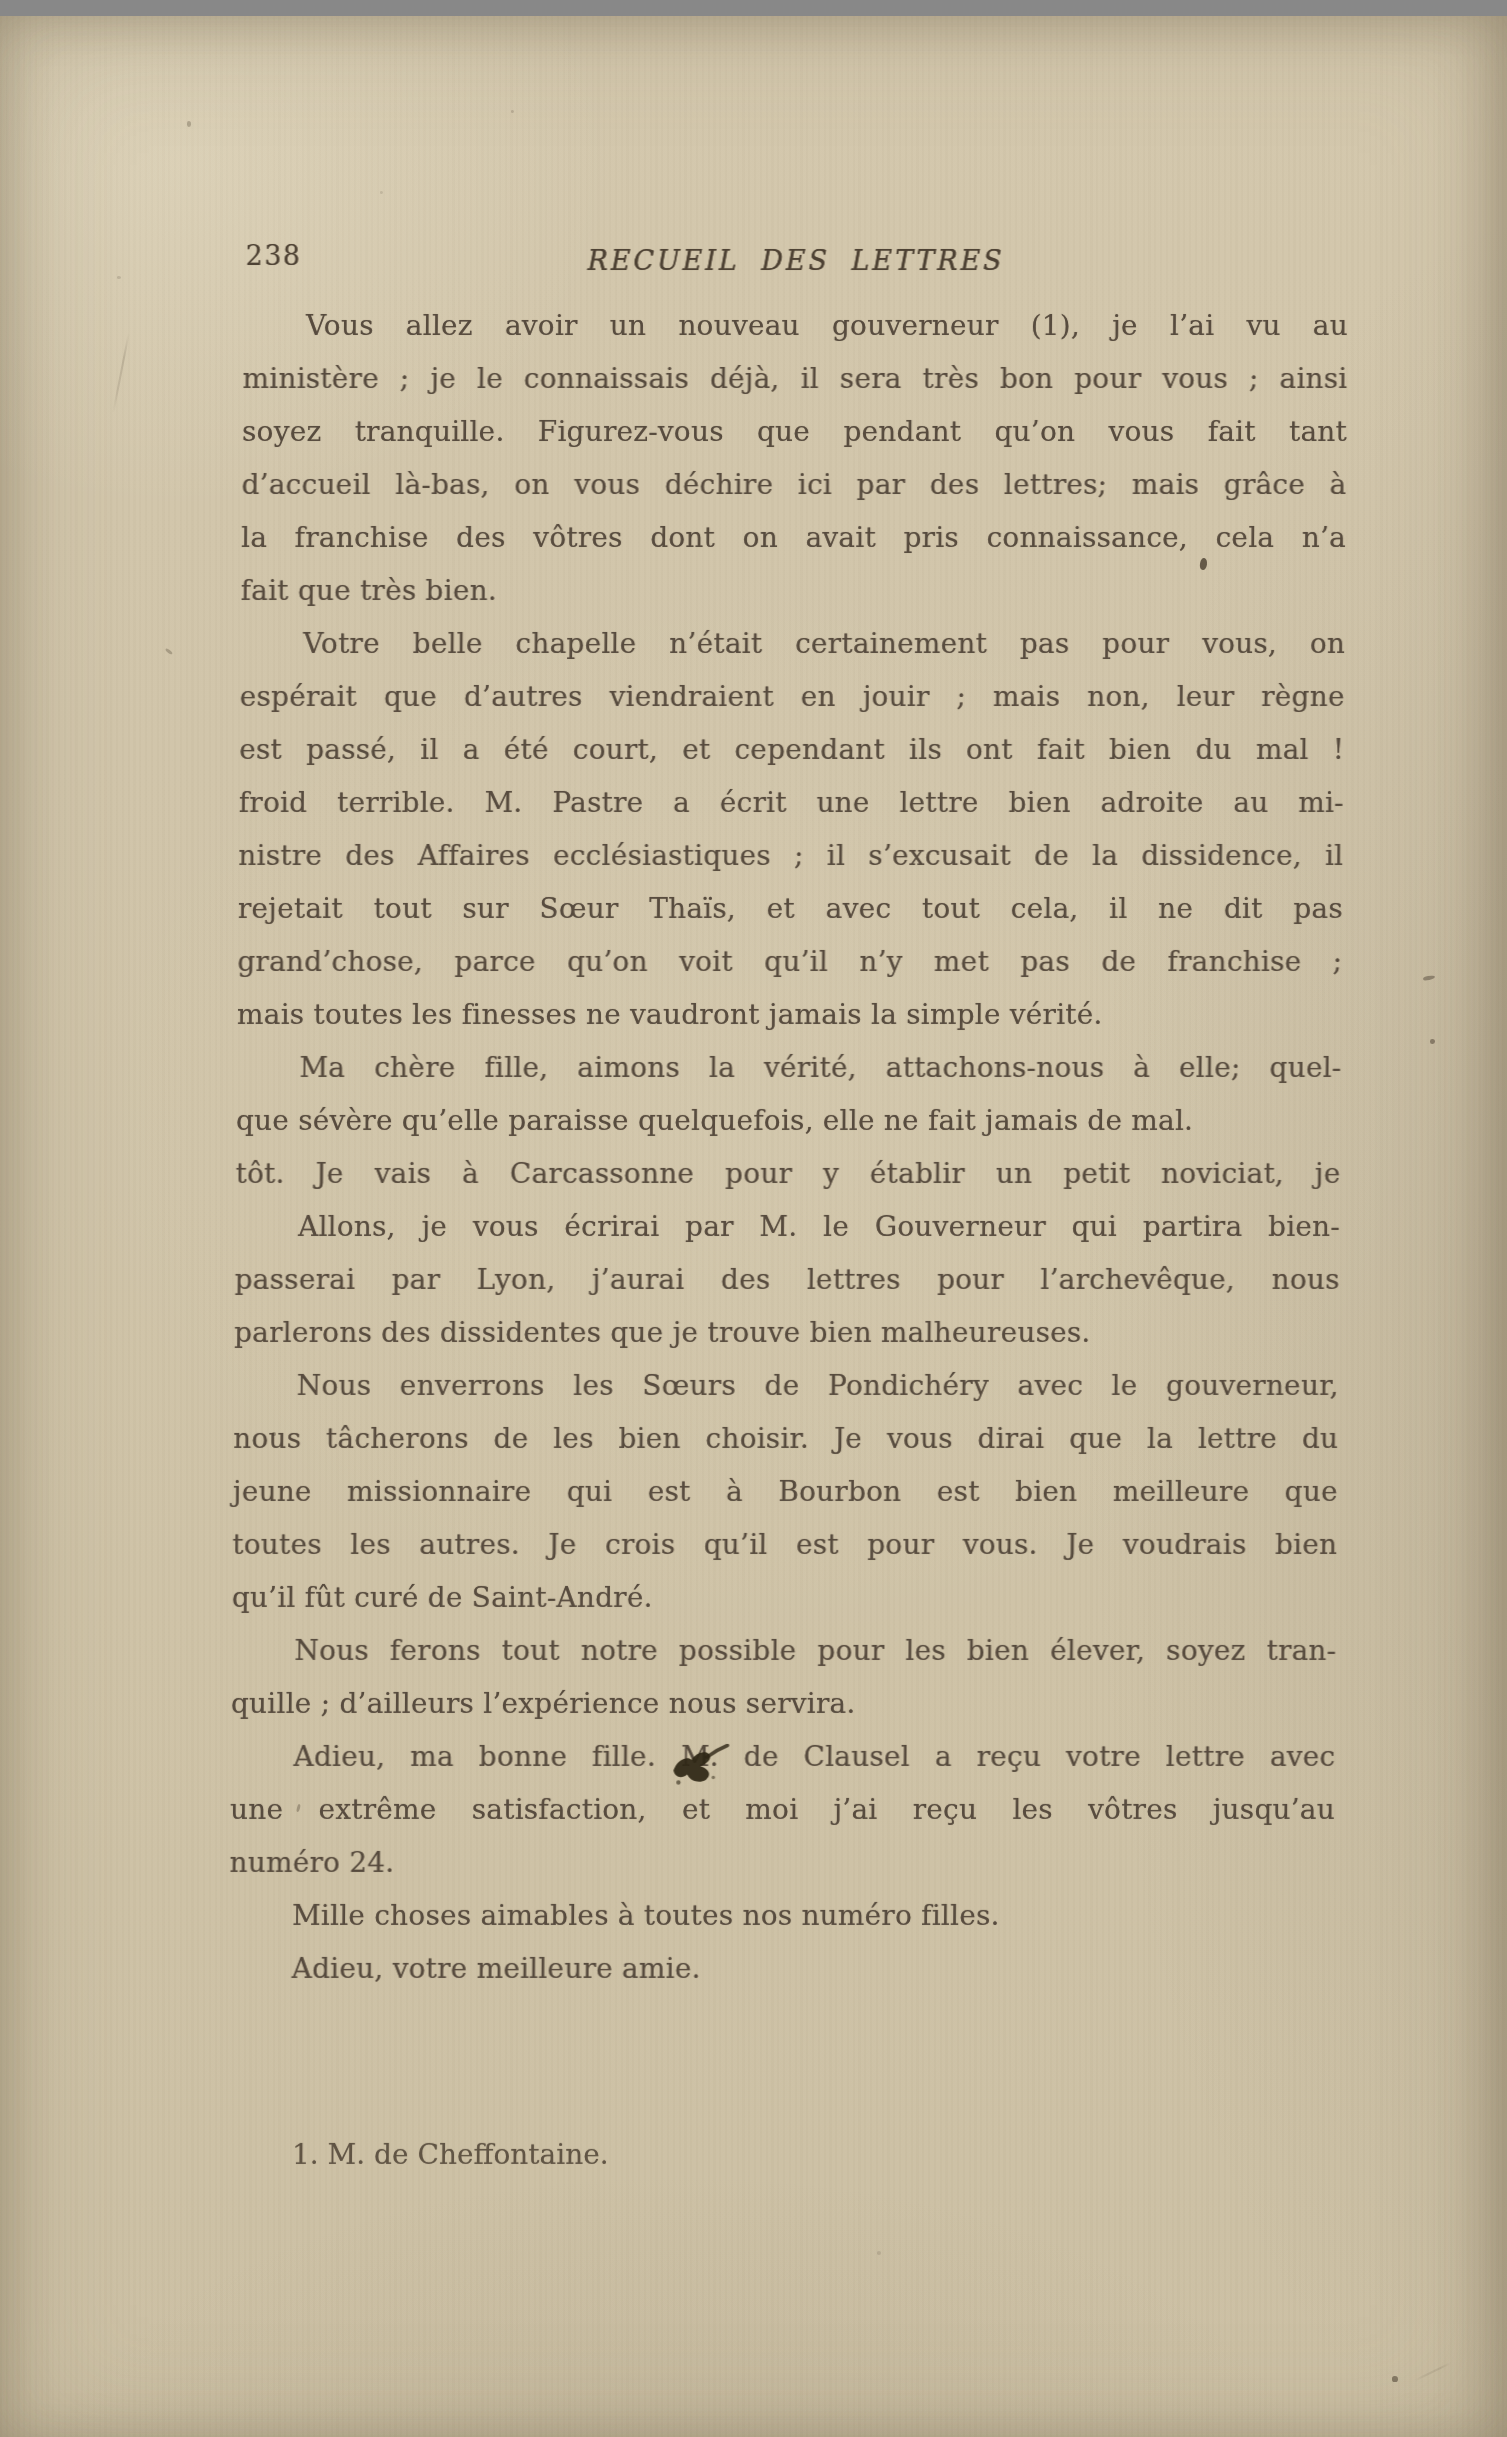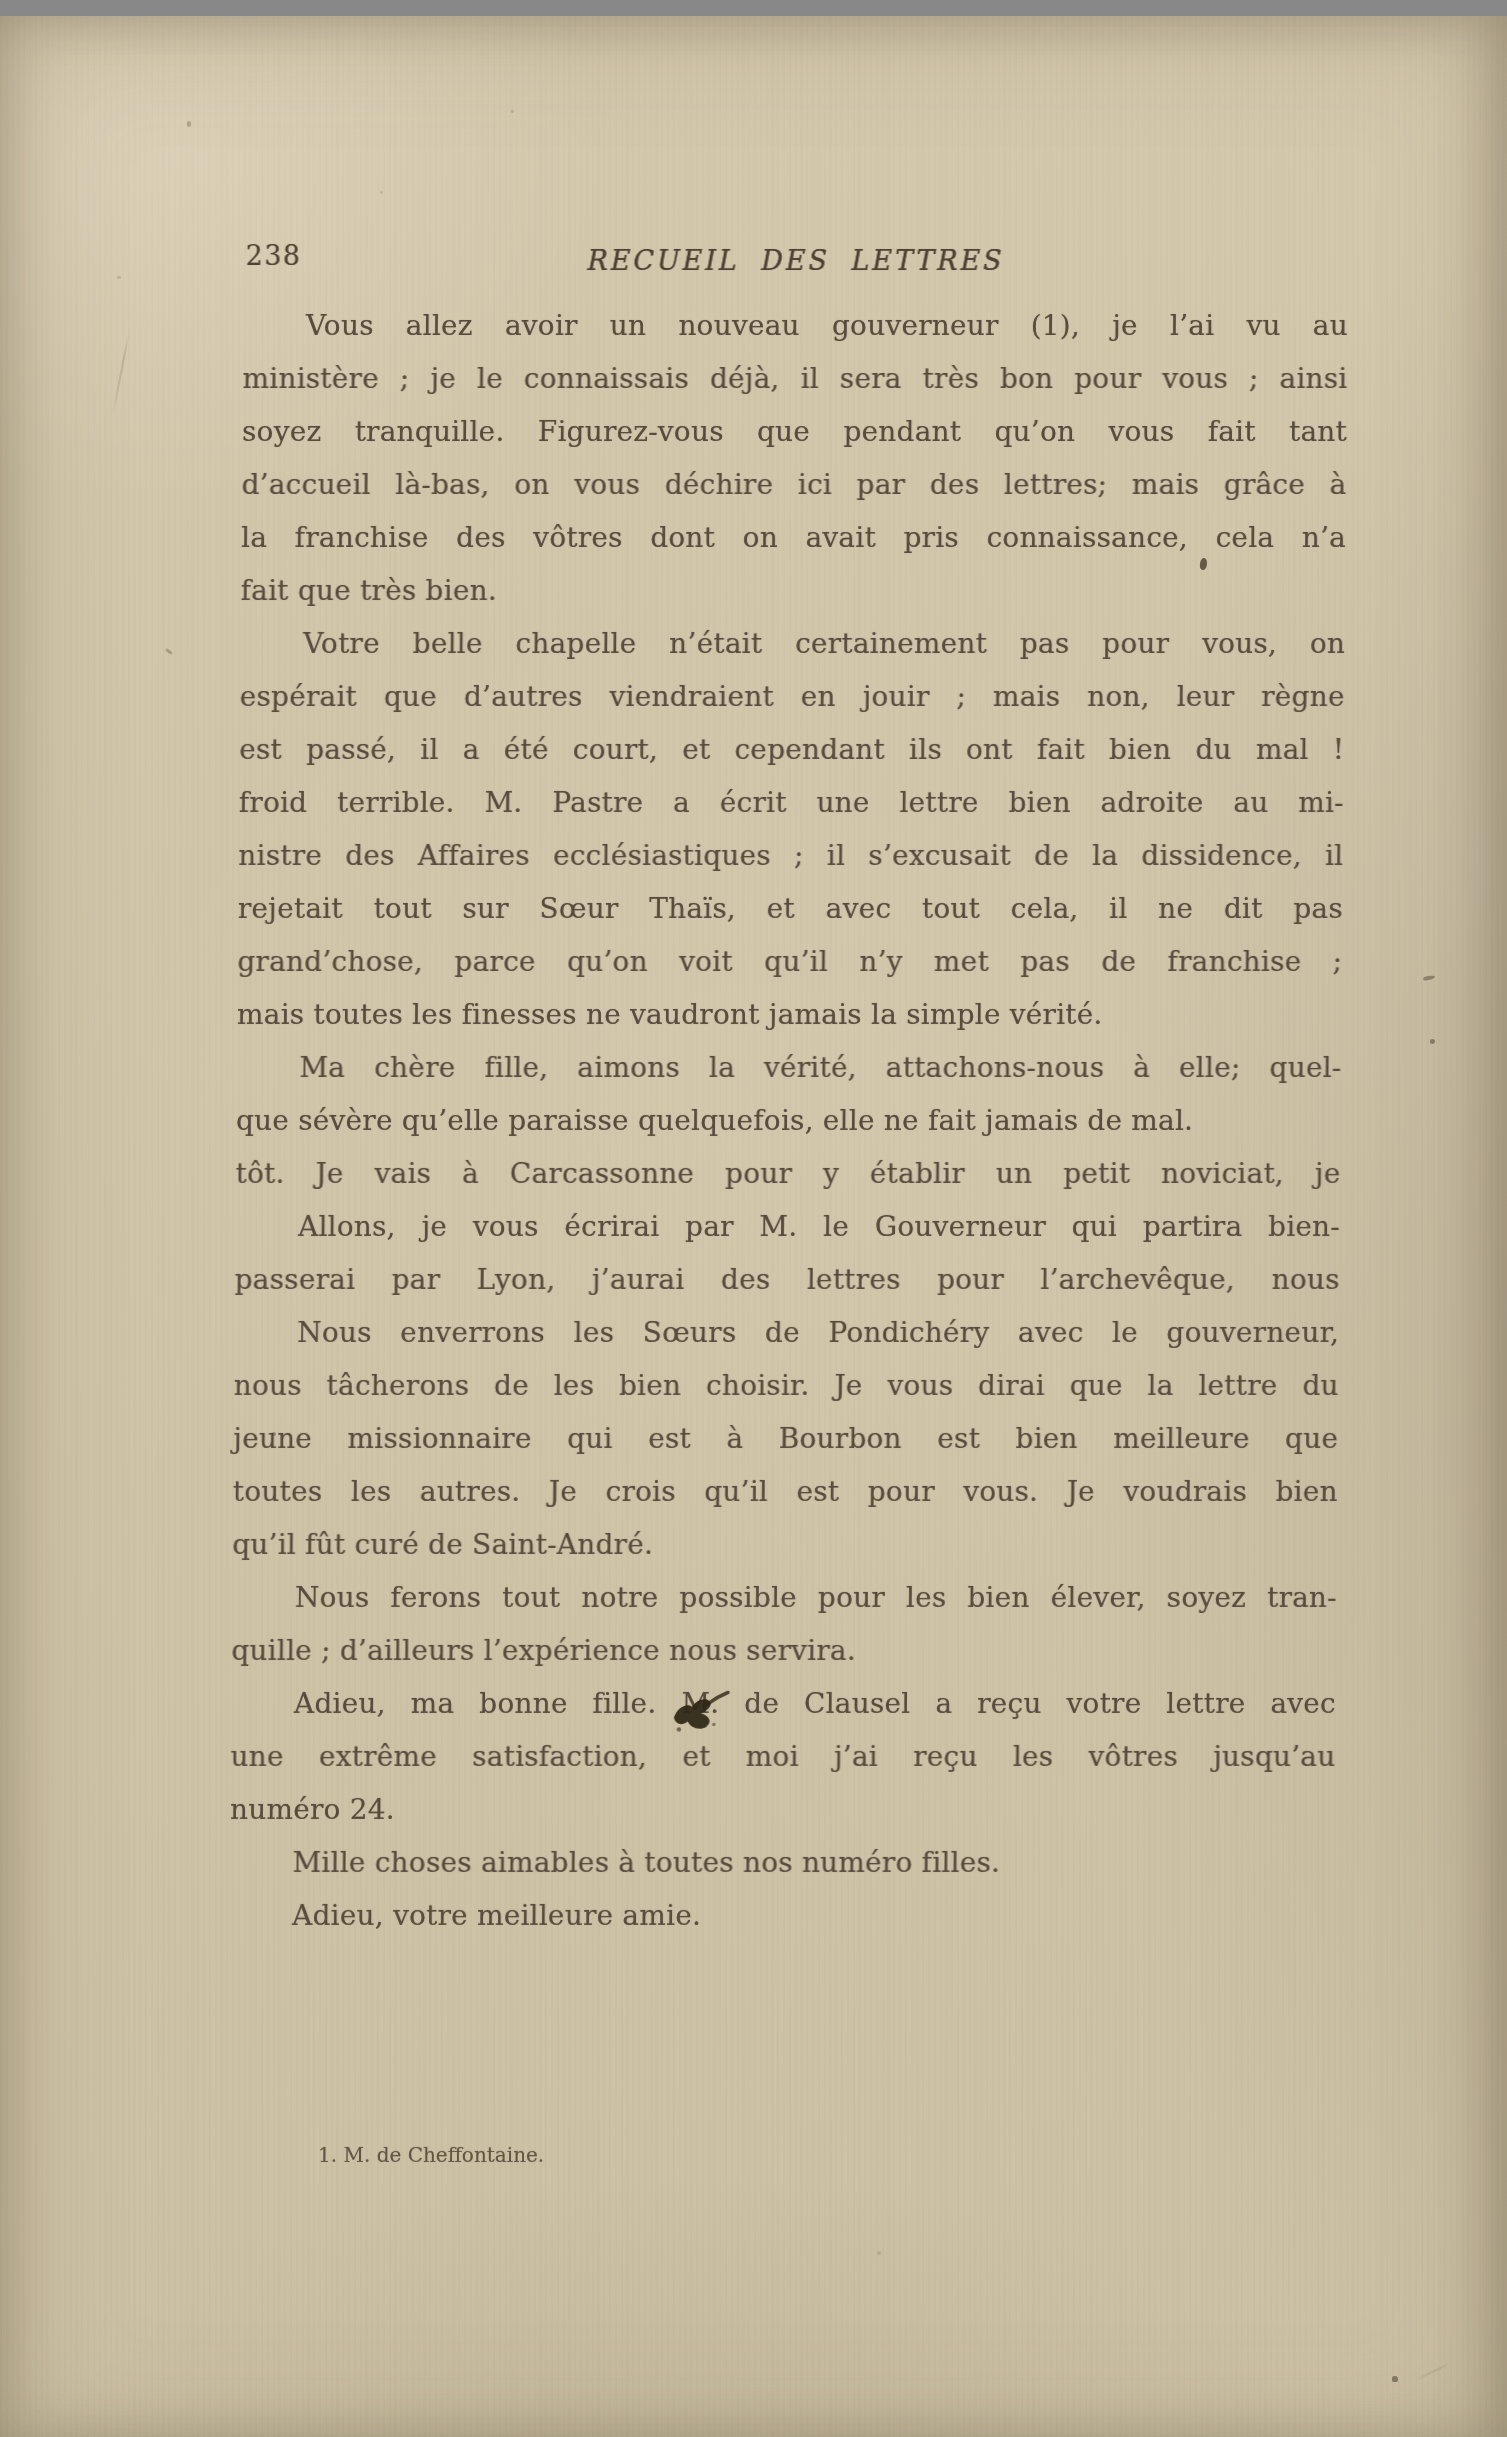--- a/index.html
+++ b/index.html
@@ -52,22 +52,22 @@
   }
   .line{
     height:53px;line-height:53px;
     white-space:nowrap;
     text-align:justify;
     text-align-last:justify;
   }
   .line.indent{text-indent:63px;}
   .line.last{text-align-last:left;}
   .footnote{
-    position:absolute;left:334px;top:2123px;
-    font-size:20px;line-height:32px;
+    position:absolute;left:308px;top:2123px;
+    font-size:28px;line-height:32px;
     color:#605444;
     text-shadow:0 0 0.7px rgba(96,84,68,0.45);
   }
   .blot-anchor{position:relative;}
   .blot{
     position:absolute;left:-13px;top:4.4px;
     width:63px;height:45px;
     filter:blur(0.4px);
     pointer-events:none;
   }
@@ -101,20 +101,21 @@
         <div class="line">froid terrible. M. Pastre a écrit une lettre bien adroite au mi-</div>
         <div class="line">nistre des Affaires ecclésiastiques ; il s’excusait de la dissidence, il</div>
         <div class="line">rejetait tout sur Sœur Thaïs, et avec tout cela, il ne dit pas</div>
         <div class="line">grand’chose, parce qu’on voit qu’il n’y met pas de franchise ;</div>
         <div class="line last">mais toutes les finesses ne vaudront jamais la simple vérité.</div>
         <div class="line indent">Ma chère fille, aimons la vérité, attachons-nous à elle; quel-</div>
         <div class="line last">que sévère qu’elle paraisse quelquefois, elle ne fait jamais de mal.</div>
         <div class="line">tôt. Je vais à Carcassonne pour y établir un petit noviciat, je</div>
         <div class="line indent">Allons, je vous écrirai par M. le Gouverneur qui partira bien-</div>
         <div class="line">passerai par Lyon, j’aurai des lettres pour l’archevêque, nous</div>
+        <div class="line last">parlerons des dissidentes que je trouve bien malheureuses.</div>
         <div class="line indent">Nous enverrons les Sœurs de Pondichéry avec le gouverneur,</div>
         <div class="line">nous tâcherons de les bien choisir. Je vous dirai que la lettre du</div>
         <div class="line">jeune missionnaire qui est à Bourbon est bien meilleure que</div>
         <div class="line">toutes les autres. Je crois qu’il est pour vous. Je voudrais bien</div>
         <div class="line last">qu’il fût curé de Saint-André.</div>
         <div class="line indent">Nous ferons tout notre possible pour les bien élever, soyez tran-</div>
         <div class="line last">quille ; d’ailleurs l’expérience nous servira.</div>
         <div class="line indent"><span>Adieu, ma bonne fille. </span><span class="blot-anchor">M.<svg class="blot" viewBox="0 0 86 62">
               <path d="M10,32 C15,22 27,16 33,22 C38,12 52,8 57,14 C62,20 54,27 45,31 C55,33 62,42 53,49 C44,55 31,51 27,42 C19,49 9,45 8,36 Z" fill="#2e2615" opacity="0.92"></path>
               <path d="M54,18 C62,12 72,6 82,2" stroke="#2e2615" stroke-width="5" fill="none" stroke-linecap="round" opacity="0.8"></path>

